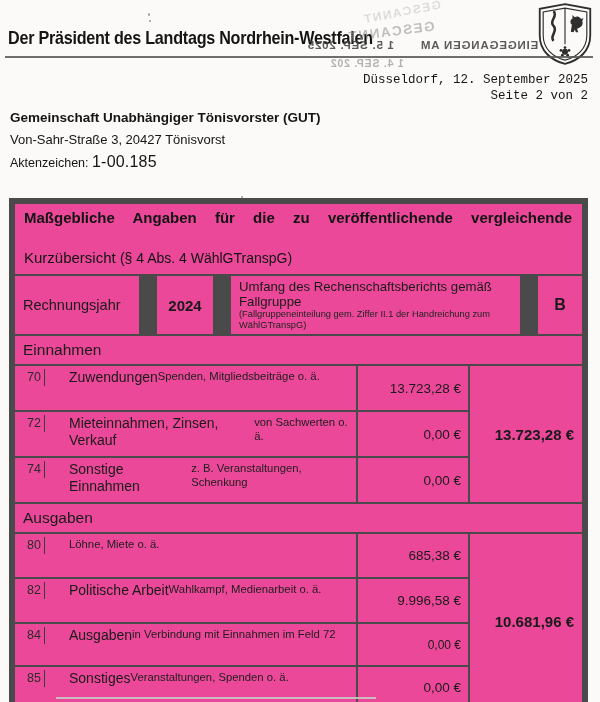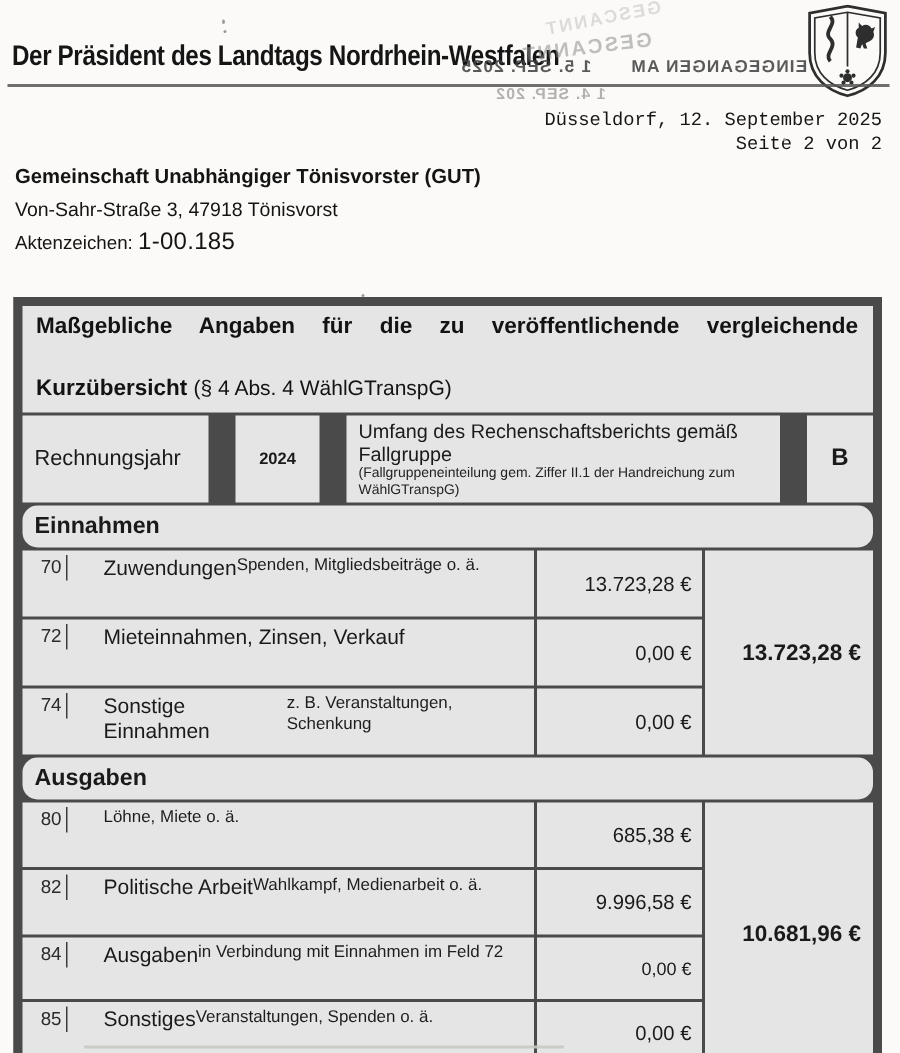--- a/index.html
+++ b/index.html
@@ -57,39 +57,39 @@
   .recipient .street{margin-bottom:6px;}
   .recipient .akten{font-size:12.5px;}
   .recipient .akten .no{font-size:16px;letter-spacing:.2px;}
 
   
   .doc-table{
     position:absolute;left:9px;top:198px;width:579px;box-sizing:border-box;
     border:6px double #4a4a4a;background:#4a4a4a;
     display:flex;flex-direction:column;gap:2px;
   }
-  .cellbg{background:#e5e5e5;}
+  .cellbg{background:#ec4899;}
 
   .tbl-title{padding:4px 10px 6px 9px;font-size:15px;line-height:20px;color:#131313;}
   .justify-line{font-weight:bold;text-align:justify;}
   .justify-line::after{content:"";display:inline-block;width:100%;}
-  .tbl-title .l2 b{font-weight:bold;}
+  .tbl-title .l2 b{font-weight:normal;}
   .tbl-title .l2 span.norm{font-weight:normal;font-size:14px;}
 
   .year-row{display:grid;grid-template-columns:124px 56px 1fr 44px;gap:18px;background:#4a4a4a;}
   .year-row>div{min-height:40px;display:flex;align-items:center;}
   .yr-label{padding-left:8px;font-size:14.5px;}
-  .yr-value{justify-content:center;font-weight:bold;font-size:11px;}
+  .yr-value{justify-content:center;font-weight:bold;font-size:15px;}
   .yr-scope{flex-direction:column;align-items:flex-start;justify-content:center;padding:3px 6px 3px 8px;}
   .yr-scope .main{font-size:13.2px;line-height:15px;}
   .yr-scope .note{font-size:9.3px;line-height:11px;color:#222;}
   .yr-case{justify-content:center;font-weight:bold;font-size:16px;}
 
   .main-grid{display:grid;grid-template-columns:341px 110px 1fr;gap:2px;background:#4a4a4a;}
-  .sec-hdr{grid-column:1/-1;font-weight:bold;font-size:15.5px;padding:3px 8px;min-height:22px;display:flex;align-items:center;border-radius:10px;}
+  .sec-hdr{grid-column:1/-1;font-weight:normal;font-size:15.5px;padding:3px 8px;min-height:22px;display:flex;align-items:center;}
   .lblcell{display:flex;padding:3px 4px 3px 4px;}
   .lblcell .num{
     flex:none;width:21px;font-size:12.5px;color:#2b2b2b;padding:1px 3px 0 1px;
     border-right:1.2px solid #3c3c3c;height:16px;margin-right:24px;text-align:right;
   }
   .lblcell .stack{display:flex;}
   .lblcell .main{font-size:14px;line-height:17px;}
   .lblcell .sub{font-size:11.3px;line-height:14px;color:#1d1d1d;}
   .lblcell.boldrow .main{font-weight:bold;font-size:15.5px;line-height:18px;}
   .h40{min-height:38px;} .h37{min-height:37px;} .h35{min-height:35px;}
@@ -142,21 +142,21 @@
 
   <div class="lh-rule"></div>
 
   <div class="dateblock">
     <div>Düsseldorf, 12. September 2025</div>
     <div class="seite">Seite 2 von 2</div>
   </div>
 
   <div class="recipient">
     <div class="name">Gemeinschaft Unabhängiger Tönisvorster (GUT)</div>
-    <div class="street">Von-Sahr-Straße 3, 47918 Tönisvorst</div>
+    <div class="street">Von-Sahr-Straße 3, 20427 Tönisvorst</div>
     <div class="akten">
       <span>Aktenzeichen:</span>
       <span class="no">1-00.185</span>
     </div>
   </div>
 
   <div class="doc-table">
 
     <div class="cellbg tbl-title">
       <div class="justify-line">Maßgebliche Angaben für die zu veröffentlichende vergleichende</div>
@@ -187,20 +187,21 @@
             <span class="sub">Spenden, Mitgliedsbeiträge o. ä.</span>
           </span>
       </div>
       <div class="cellbg amtcell">13.723,28 €</div>
       <div class="cellbg totcell span3">13.723,28 €</div>
 
       <div class="cellbg lblcell h40">
         <span class="num">72</span>
         <span class="stack">
             <span class="main">Mieteinnahmen, Zinsen, Verkauf</span>
+            <span class="sub">von Sachwerten o. ä.</span>
           </span>
       </div>
       <div class="cellbg amtcell">0,00 €</div>
 
       <div class="cellbg lblcell h40">
         <span class="num">74</span>
         <span class="stack">
             <span class="main">Sonstige Einnahmen</span>
             <span class="sub">z. B. Veranstaltungen, Schenkung</span>
           </span>

